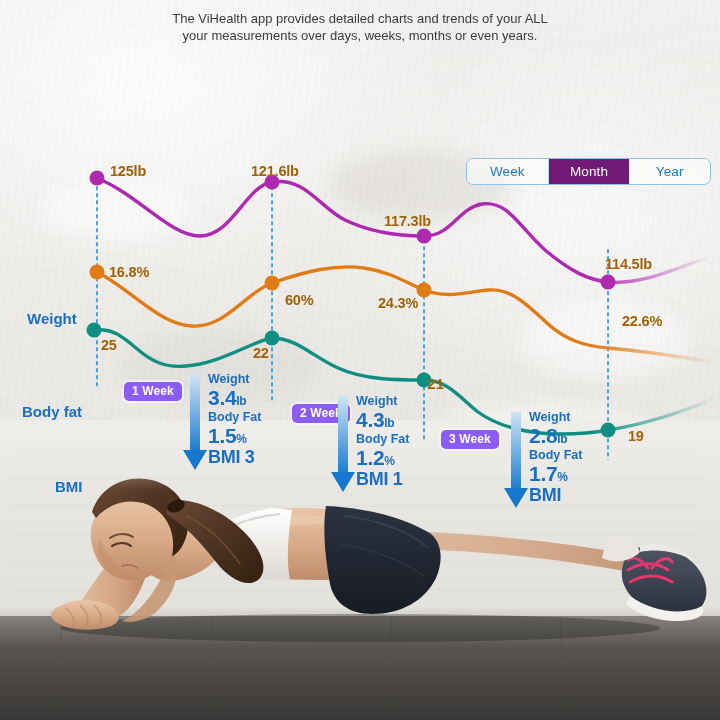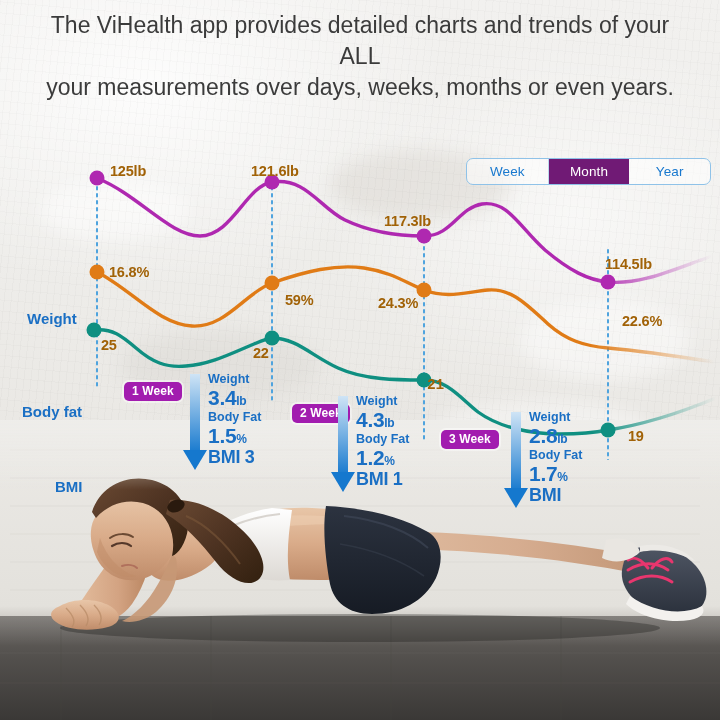--- a/index.html
+++ b/index.html
@@ -31,21 +31,21 @@
 
   
   .header{position:absolute;left:0;top:0;width:720px;z-index:6;text-align:center;}
   .title{
     margin:0;padding-top:20px;
     font-size:31.5px;font-weight:bold;letter-spacing:-.4px;
     color:#1878ce;line-height:1.05;white-space:nowrap;
   }
   .subtitle{
     margin:10px auto 0;width:640px;
-    font-size:23px;color:#3b3b3b;line-height:1.34;font-weight:400;
+    font-size:13px;color:#3b3b3b;line-height:1.34;font-weight:400;
   }
   .subtitle span{display:block;}
 
   
   .chart{position:absolute;left:0;top:140px;width:720px;height:320px;z-index:5;}
   .chart svg{position:absolute;left:0;top:0;}
 
   
   .segmented{
     position:absolute;left:466px;top:158px;width:243px;height:25px;
@@ -67,21 +67,21 @@
   }
   
   .pt-label{
     position:absolute;z-index:7;color:#a16207;font-weight:bold;
     font-size:14.5px;white-space:nowrap;letter-spacing:-.2px;
   }
 
   
   .ann{position:absolute;z-index:7;}
   .badge{
-    position:absolute;background:#a21caf;color:#fff;border-radius:5px;
+    position:absolute;background:#8b5cf6;color:#fff;border-radius:5px;
     padding:2px 8px 3px;font-size:12px;font-weight:bold;white-space:nowrap;
     box-shadow:0 0 0 2px rgba(255,255,255,.45);letter-spacing:.1px;
   }
   .arrow{position:absolute;}
   .stats{position:absolute;color:#1a6fc4;white-space:nowrap;}
   .stats .cap{font-size:12.5px;font-weight:bold;line-height:1.12;}
   .stats .big{font-size:21px;font-weight:bold;line-height:1.12;letter-spacing:-.3px;}
   .stats .big .u{font-size:12px;font-weight:bold;}
 
   
@@ -201,21 +201,21 @@
     <div class="ser-label" style="left:22px;top:263px;">Body fat</div>
     <div class="ser-label" style="left:55px;top:338px;">BMI</div>
   </div>
 
   <div class="pt-label" style="left:110px;top:163px;z-index:7;">125lb</div>
   <div class="pt-label" style="left:251px;top:163px;z-index:7;">121.6lb</div>
   <div class="pt-label" style="left:384px;top:213px;z-index:7;">117.3lb</div>
   <div class="pt-label" style="left:605px;top:256px;z-index:7;">114.5lb</div>
 
   <div class="pt-label" style="left:109px;top:264px;z-index:7;">16.8%</div>
-  <div class="pt-label" style="left:285px;top:292px;z-index:7;">59%</div>
+  <div class="pt-label" style="left:285px;top:292px;z-index:7;">60%</div>
   <div class="pt-label" style="left:378px;top:295px;z-index:7;">24.3%</div>
   <div class="pt-label" style="left:622px;top:313px;z-index:7;">22.6%</div>
 
   <div class="pt-label" style="left:101px;top:337px;z-index:7;">25</div>
   <div class="pt-label" style="left:253px;top:345px;z-index:7;">22</div>
   <div class="pt-label" style="left:427px;top:377px;z-index:7;font-family:Liberation Mono, monospace;">21</div>
   <div class="pt-label" style="left:628px;top:428px;z-index:7;">19</div>
 
   <div class="ann">
     <div class="badge" style="left:124px;top:382px;">1 Week</div>

